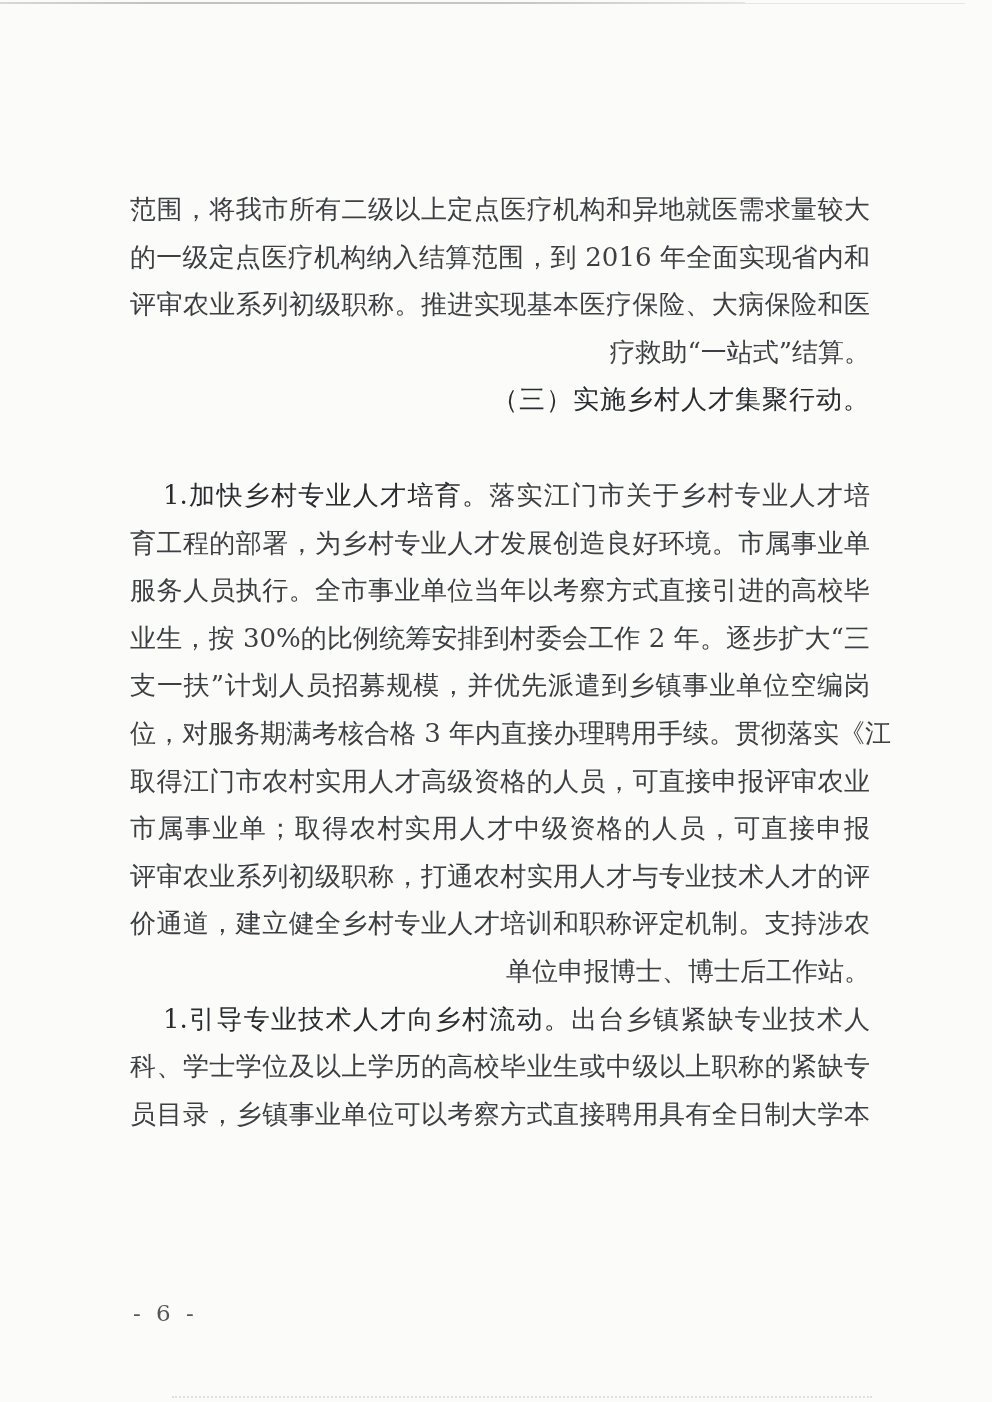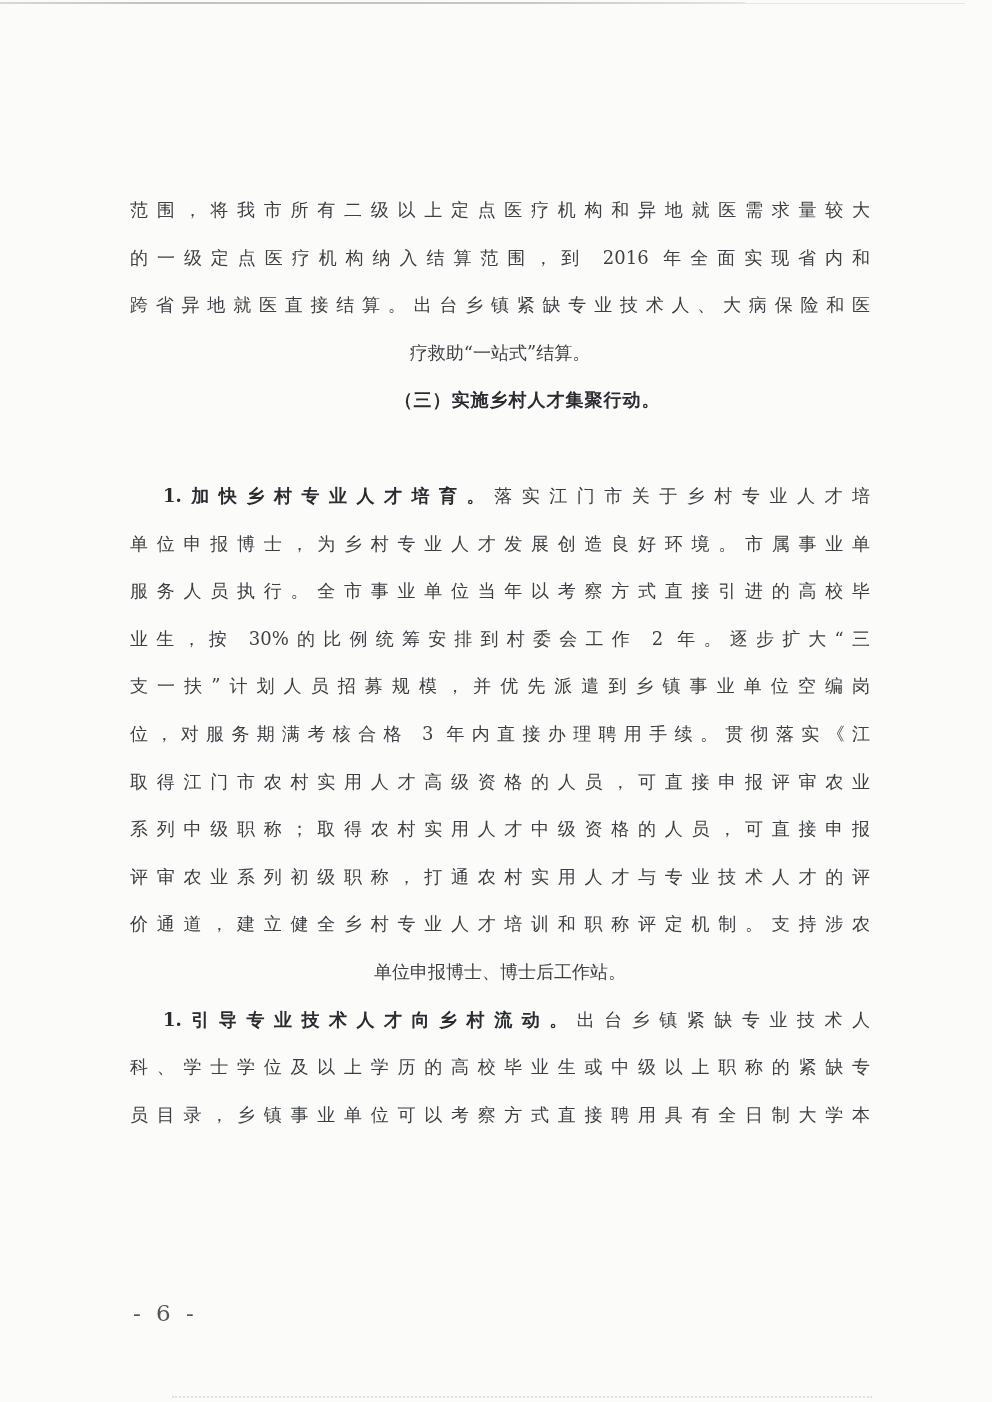--- a/index.html
+++ b/index.html
@@ -37,34 +37,34 @@
     width: 700px;
     height: 0;
     border-top: 2px dotted #e0e0dd;
   }
   .text-block {
     position: absolute;
     left: 130px;
     top: 186px;
     width: 740px;
     color: #3d3f42;
-    font-size: 18px;
+    font-size: 26px;
   }
   .line {
     height: 47.6px;
     line-height: 47.6px;
     white-space: nowrap;
-    text-align: center;
+    text-align: right;
   }
   .line.justify {
     text-align: justify;
     text-align-last: justify;
   }
   .line .lead {
-    font-weight: 700;
+    font-weight: 400;
     color: #2a2c2f;
   }
   .line.heading {
     font-weight: 700;
     color: #2a2c2f;
     letter-spacing: 1px;
   }
   .page-number {
     position: absolute;
     left: 133px;
@@ -77,31 +77,31 @@
 </style>
 </head>
 <body>
 
 <div class="scan-line-top"></div>
 <div class="scan-line-top-faint"></div>
 
 <div class="text-block" id="text-block">
     <div class="line justify">范围，将我市所有二级以上定点医疗机构和异地就医需求量较大</div>
     <div class="line justify">的一级定点医疗机构纳入结算范围，到 2016 年全面实现省内和</div>
-    <div class="line justify">跨省异地就医直接结算。出台乡镇紧缺专业技术人、大病保险和医</div>
+    <div class="line justify">评审农业系列初级职称。推进实现基本医疗保险、大病保险和医</div>
     <div class="line">疗救助“一站式”结算。</div>
     <div class="line heading" style="padding-left: 55px;"><span class="lead">（三）实施乡村人才集聚行动。</span></div>
     <div class="line justify" style="padding-left: 33px; margin-top: 48px;"><span class="lead">1.加快乡村专业人才培育。</span><span>落实江门市关于乡村专业人才培</span></div>
-    <div class="line justify">单位申报博士，为乡村专业人才发展创造良好环境。市属事业单</div>
+    <div class="line justify">育工程的部署，为乡村专业人才发展创造良好环境。市属事业单</div>
     <div class="line justify">服务人员执行。全市事业单位当年以考察方式直接引进的高校毕</div>
     <div class="line justify">业生，按 30%的比例统筹安排到村委会工作 2 年。逐步扩大“三</div>
     <div class="line justify">支一扶”计划人员招募规模，并优先派遣到乡镇事业单位空编岗</div>
     <div class="line justify">位，对服务期满考核合格 3 年内直接办理聘用手续。贯彻落实《江</div>
     <div class="line justify">取得江门市农村实用人才高级资格的人员，可直接申报评审农业</div>
-    <div class="line justify">系列中级职称；取得农村实用人才中级资格的人员，可直接申报</div>
+    <div class="line justify">市属事业单；取得农村实用人才中级资格的人员，可直接申报</div>
     <div class="line justify">评审农业系列初级职称，打通农村实用人才与专业技术人才的评</div>
     <div class="line justify">价通道，建立健全乡村专业人才培训和职称评定机制。支持涉农</div>
     <div class="line">单位申报博士、博士后工作站。</div>
     <div class="line justify" style="padding-left: 33px;"><span class="lead">1.引导专业技术人才向乡村流动。</span><span>出台乡镇紧缺专业技术人</span></div>
     <div class="line justify">科、学士学位及以上学历的高校毕业生或中级以上职称的紧缺专</div>
     <div class="line justify">员目录，乡镇事业单位可以考察方式直接聘用具有全日制大学本</div>
   </div>
 
 <div class="page-number">- 6 -</div>
 

